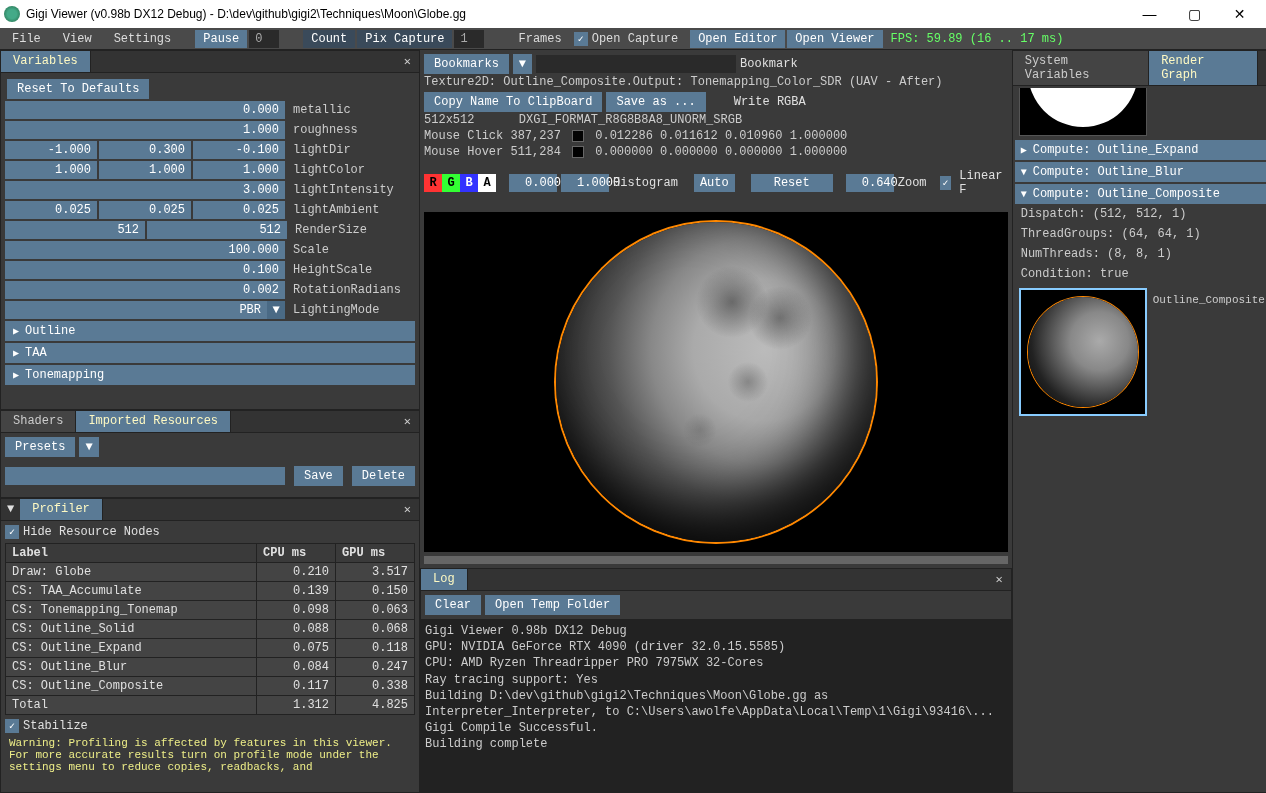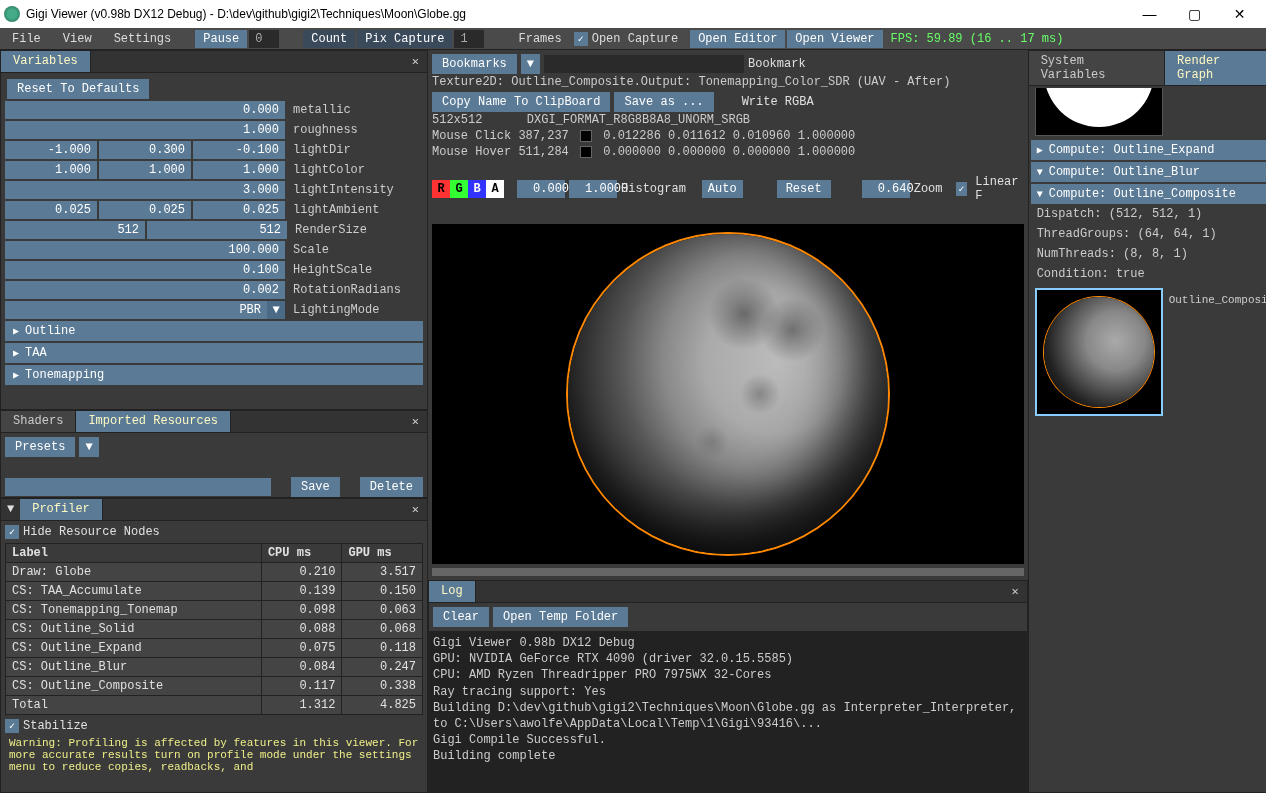--- a/index.html
+++ b/index.html
@@ -268,21 +268,21 @@
         <div class="panel-tab">Imported Resources</div>
         <div class="panel-close">✕</div>
       </div>
       <div class="panel-body">
         <div style="display:flex;align-items:center;gap:4px;">
           <div class="btn-std" style="margin:0">Presets</div>
           <div class="btn-std" style="margin:0;padding:3px 6px;">▼</div>
         </div>
         <div style="display:flex;align-items:center;gap:4px;margin-top:4px;">
           <input class="var-input wide" style="">
-          <div class="btn-std" style="margin:16px">Save</div>
+          <div class="btn-std" style="margin:5px">Save</div>
           <div class="btn-std" style="margin:0">Delete</div>
         </div>
       </div>
     </div>
 
     <div class="panel" style="flex:1;">
       <div class="panel-tabs">
         <div style="padding:3px 6px;">▼</div>
         <div class="panel-tab">Profiler</div>
         <div class="panel-close">✕</div>
@@ -388,21 +388,21 @@
           <div class="rgb-btn rgb-r">R</div>
           <div class="rgb-btn rgb-g">G</div>
           <div class="rgb-btn rgb-b">B</div>
           <div class="rgb-btn rgb-a">A</div>
         </div>
         <div style="width:6px;"></div>
         <div class="small-input">0.0000</div>
         <div class="small-input">1.0000</div>
         <span>Histogram</span>
         <div class="btn-std" style="margin:12px;padding:2px 6px;">Auto</div>
-        <div class="btn-std" style="margin:18px;padding:2px 9px;">Reset</div>
+        <div class="btn-std" style="margin:0;padding:2px 23px;">Reset</div>
         <div style="width:6px;"></div>
         <div class="small-input">0.640</div>
         <span>Zoom</span>
         <div style="width:6px;"></div>
         <div class="checkbox">✓</div>
         <span>Linear F</span>
       </div>
     </div>
 
     <div class="viewport" style="height:340px;margin:4px;">

